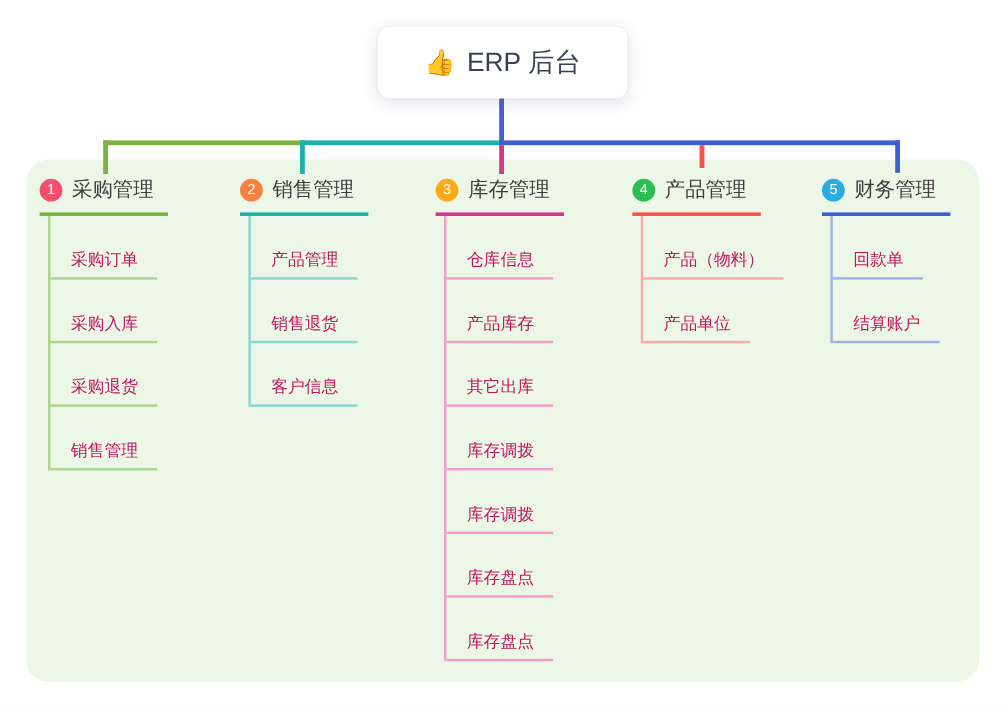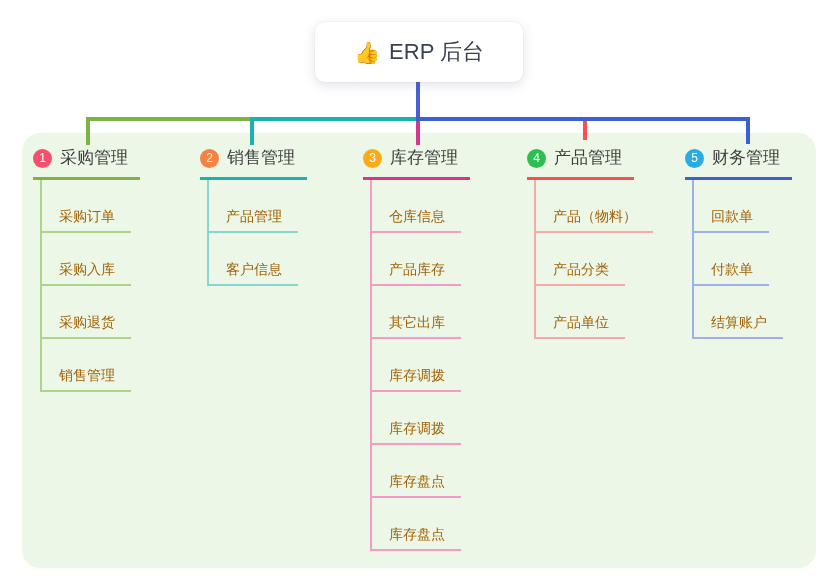--- a/index.html
+++ b/index.html
@@ -97,21 +97,21 @@
     width: fit-content;
     border-left: 2px solid var(--light);
   }
   .child {
     display: block;
     width: fit-content;
     padding: 27px 16px 6px 17px;
     border-bottom: 2px solid var(--light);
     font-size: 14px;
     line-height: 18px;
-    color: #a16207;
+    color: #be185d;
     white-space: nowrap;
     cursor: default;
   }
 
   .bg-main { background: var(--main); }
 </style>
 </head>
 <body>
 
 <div class="canvas" style="background: rgb(255, 255, 255);">
@@ -146,20 +146,21 @@
     </div>
   </div>
 
   <div class="branch branch-2" style="--main: #1bb2aa; --light: #89d5cf; --badge: #f58142;">
     <div class="branch-title">
       <span class="badge">2</span>
       <span>销售管理</span>
     </div>
     <div class="children">
       <div class="child">产品管理</div>
+      <div class="child">销售退货</div>
       <div class="child">客户信息</div>
     </div>
   </div>
 
   <div class="branch branch-3" style="--main: #d5368e; --light: #f49cc8; --badge: #fbab19;">
     <div class="branch-title">
       <span class="badge">3</span>
       <span>库存管理</span>
     </div>
     <div class="children">
@@ -173,30 +174,28 @@
     </div>
   </div>
 
   <div class="branch branch-4" style="--main: #f4544d; --light: #f8aba4; --badge: #2dbe51;">
     <div class="branch-title">
       <span class="badge">4</span>
       <span>产品管理</span>
     </div>
     <div class="children">
       <div class="child">产品（物料）</div>
-      <div class="child">产品分类</div>
       <div class="child">产品单位</div>
     </div>
   </div>
 
   <div class="branch branch-5" style="--main: #3c60d2; --light: #9fb0e8; --badge: #2aace2;">
     <div class="branch-title">
       <span class="badge">5</span>
       <span>财务管理</span>
     </div>
     <div class="children">
       <div class="child">回款单</div>
-      <div class="child">付款单</div>
       <div class="child">结算账户</div>
     </div>
   </div>
 
 </div>
 
 </body></html>

